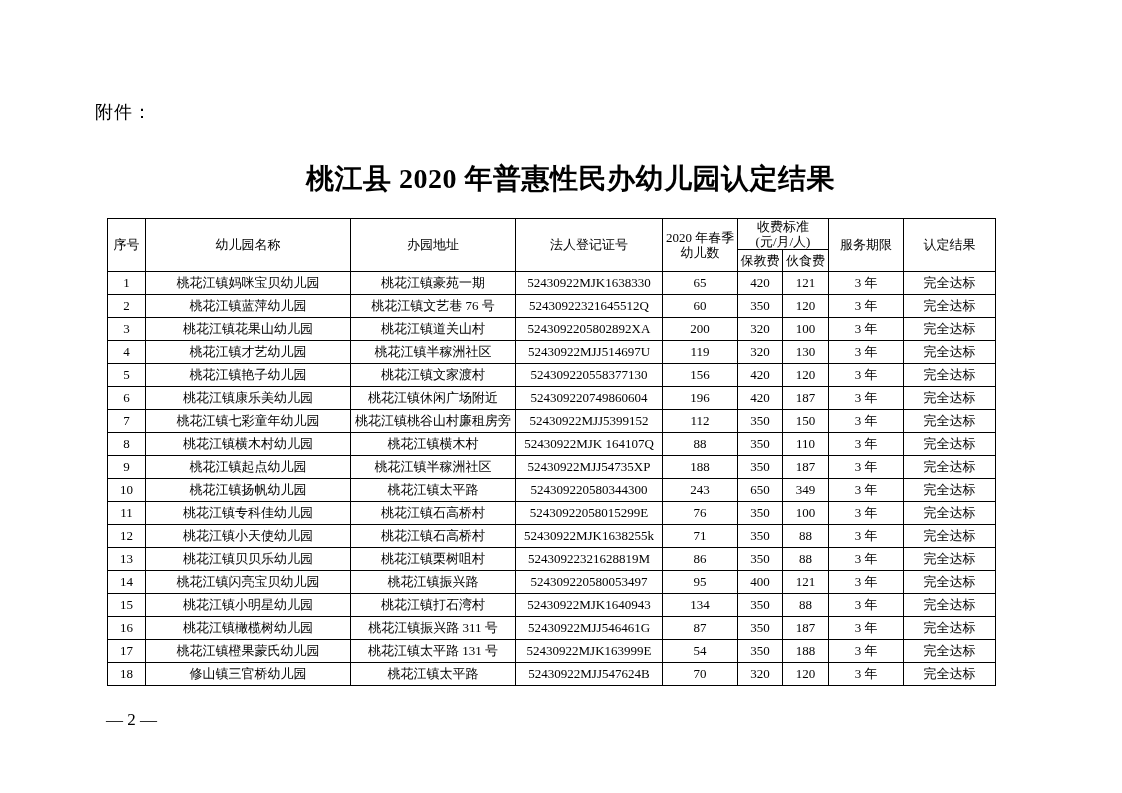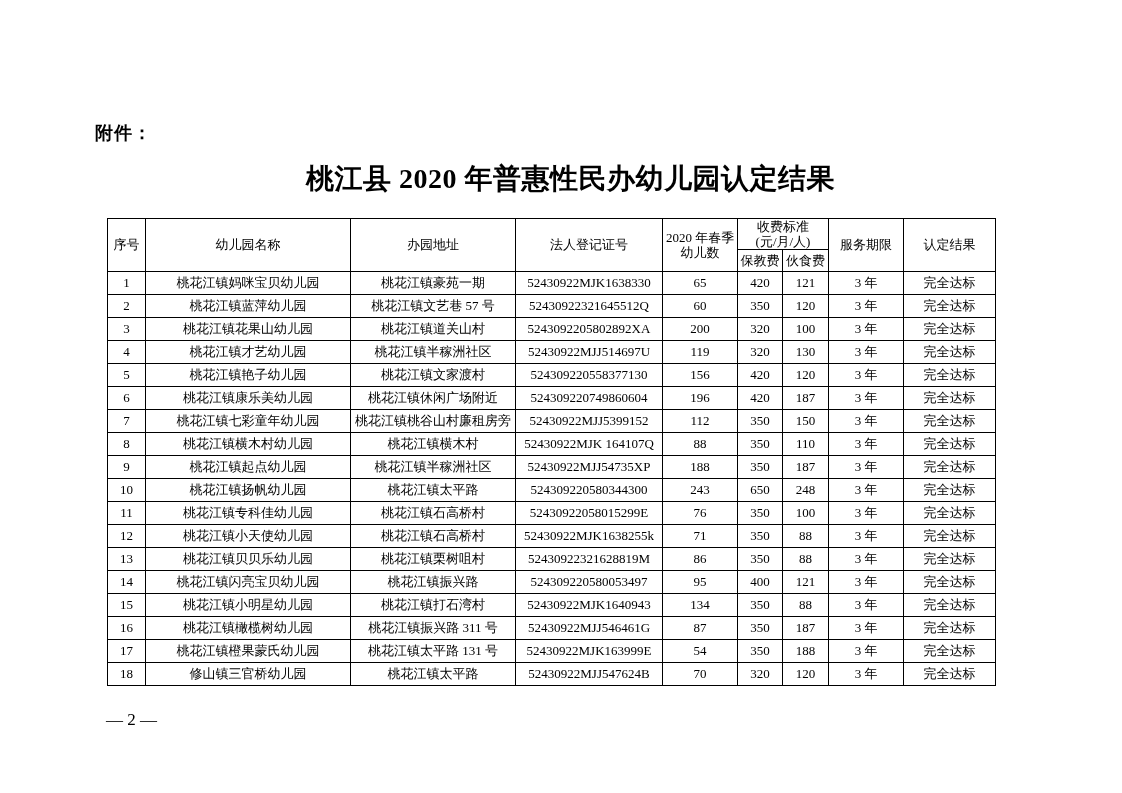--- a/index.html
+++ b/index.html
@@ -9,23 +9,23 @@
     height: 793px;
     background: #ffffff;
     color: #000000;
     font-family: "Liberation Serif", "DejaVu Serif", serif;
     position: relative;
     overflow: hidden;
   }
   .attachment-label {
     position: absolute;
     left: 95px;
-    top: 121px;
+    top: 100px;
     font-size: 18px;
-    font-weight: bold;
+    font-weight: normal;
     letter-spacing: 1px;
   }
   .doc-title {
     position: absolute;
     left: 0;
     top: 160px;
     width: 1102px;
     text-align: center;
     font-size: 28px;
     font-weight: bold;
@@ -111,21 +111,21 @@
         <td>52430922MJK1638330</td>
         <td>65</td>
         <td>420</td>
         <td>121</td>
         <td>3 年</td>
         <td>完全达标</td>
       </tr>
       <tr>
         <td>2</td>
         <td>桃花江镇蓝萍幼儿园</td>
-        <td>桃花江镇文艺巷 57 号</td>
+        <td>桃花江镇文艺巷 76 号</td>
         <td>52430922321645512Q</td>
         <td>60</td>
         <td>350</td>
         <td>120</td>
         <td>3 年</td>
         <td>完全达标</td>
       </tr>
       <tr>
         <td>3</td>
         <td>桃花江镇花果山幼儿园</td>
@@ -203,21 +203,21 @@
         <td>3 年</td>
         <td>完全达标</td>
       </tr>
       <tr>
         <td>10</td>
         <td>桃花江镇扬帆幼儿园</td>
         <td>桃花江镇太平路</td>
         <td>524309220580344300</td>
         <td>243</td>
         <td>650</td>
-        <td>248</td>
+        <td>349</td>
         <td>3 年</td>
         <td>完全达标</td>
       </tr>
       <tr>
         <td>11</td>
         <td>桃花江镇专科佳幼儿园</td>
         <td>桃花江镇石高桥村</td>
         <td>52430922058015299E</td>
         <td>76</td>
         <td>350</td>

